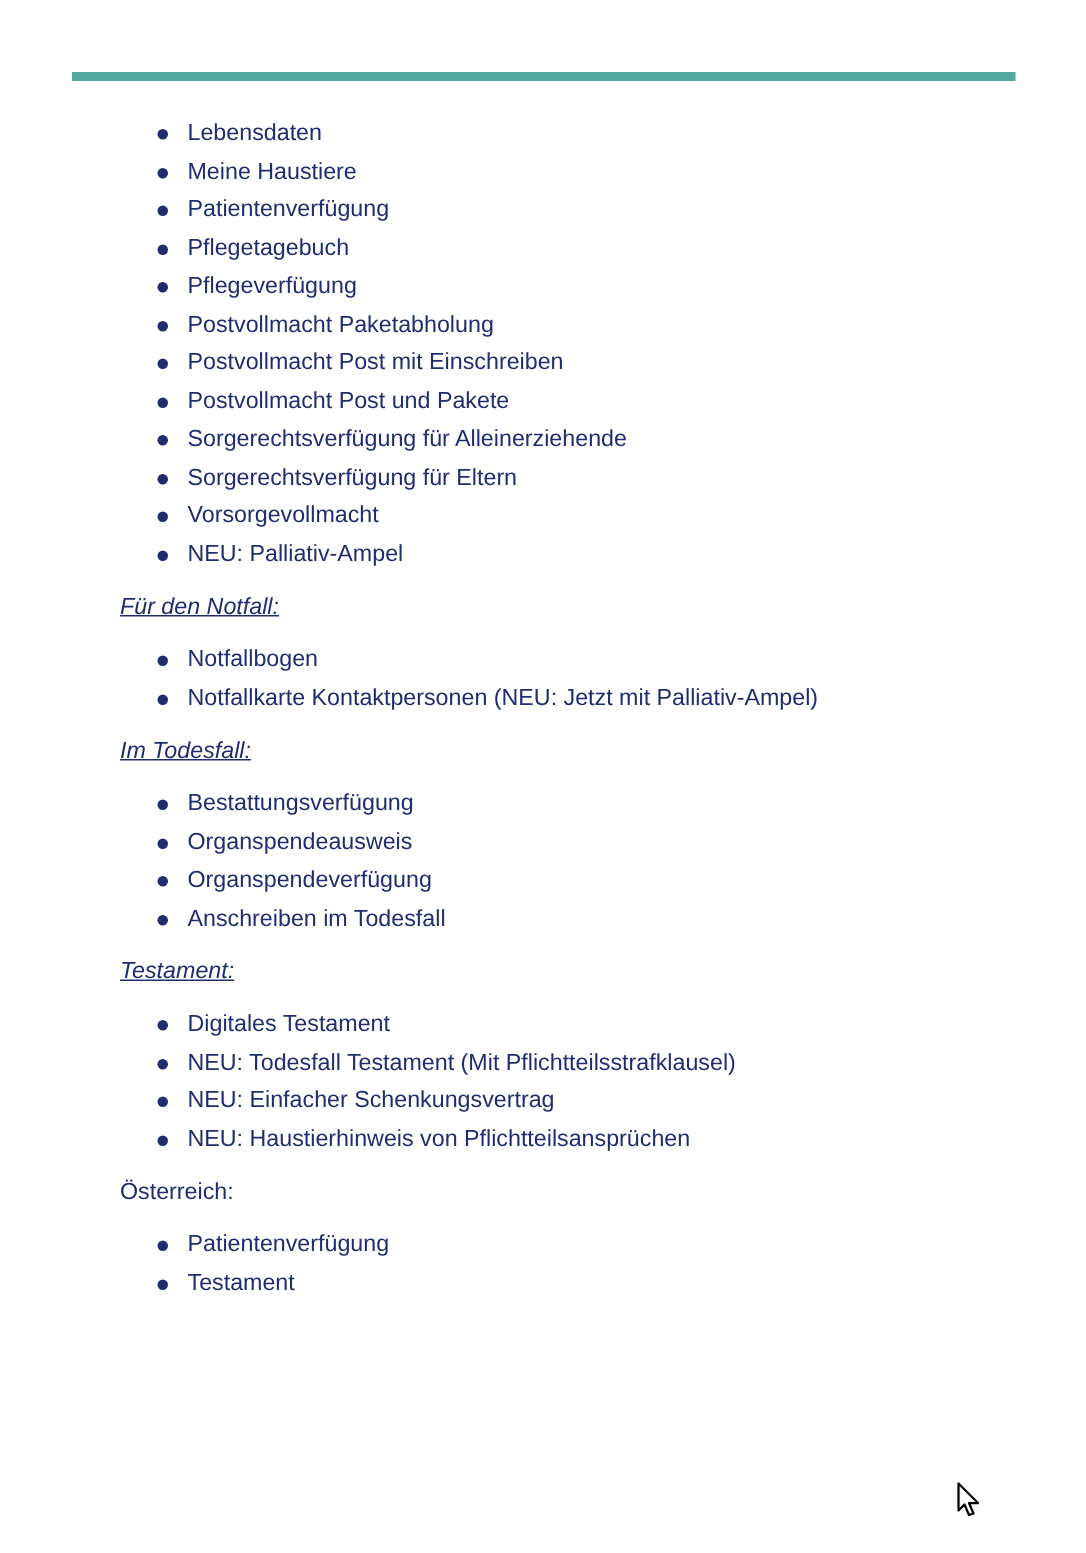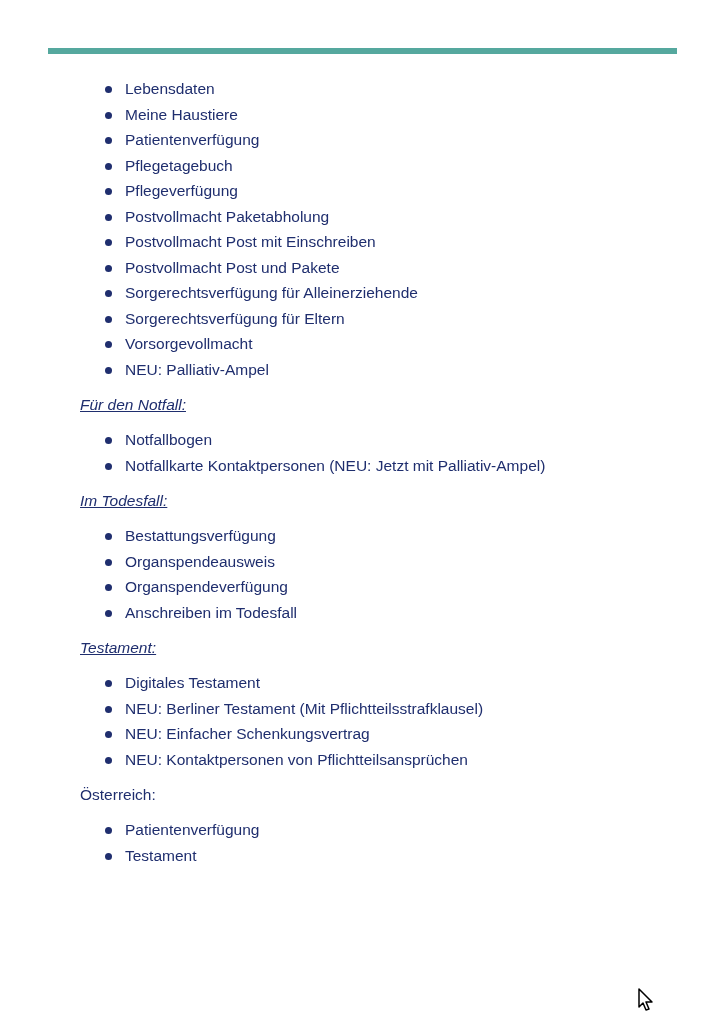--- a/index.html
+++ b/index.html
@@ -46,23 +46,23 @@
   <ul>
     <li><span class="bullet"></span><span>Bestattungsverfügung</span></li>
     <li><span class="bullet"></span><span>Organspendeausweis</span></li>
     <li><span class="bullet"></span><span>Organspendeverfügung</span></li>
     <li><span class="bullet"></span><span>Anschreiben im Todesfall</span></li>
   </ul>
 
   <div class="heading italic">Testament:</div>
   <ul>
     <li><span class="bullet"></span><span>Digitales Testament</span></li>
-    <li><span class="bullet"></span><span class="bold">NEU: Berliner Testament (Mit Pflichtteilsstrafklausel)</span></li>
+    <li><span class="bullet"></span><span class="bold">NEU: Todesfall Testament (Mit Pflichtteilsstrafklausel)</span></li>
     <li><span class="bullet"></span><span class="bold">NEU: Einfacher Schenkungsvertrag</span></li>
-    <li><span class="bullet"></span><span class="bold">NEU: Kontaktpersonen von Pflichtteilsansprüchen</span></li>
+    <li><span class="bullet"></span><span class="bold">NEU: Haustierhinweis von Pflichtteilsansprüchen</span></li>
   </ul>
 
   <div class="heading">Österreich:</div>
   <ul>
     <li><span class="bullet"></span><span>Patientenverfügung</span></li>
     <li><span class="bullet"></span><span>Testament</span></li>
   </ul>
 </div>
 
 <svg class="cursor" viewBox="0 0 18 26">

